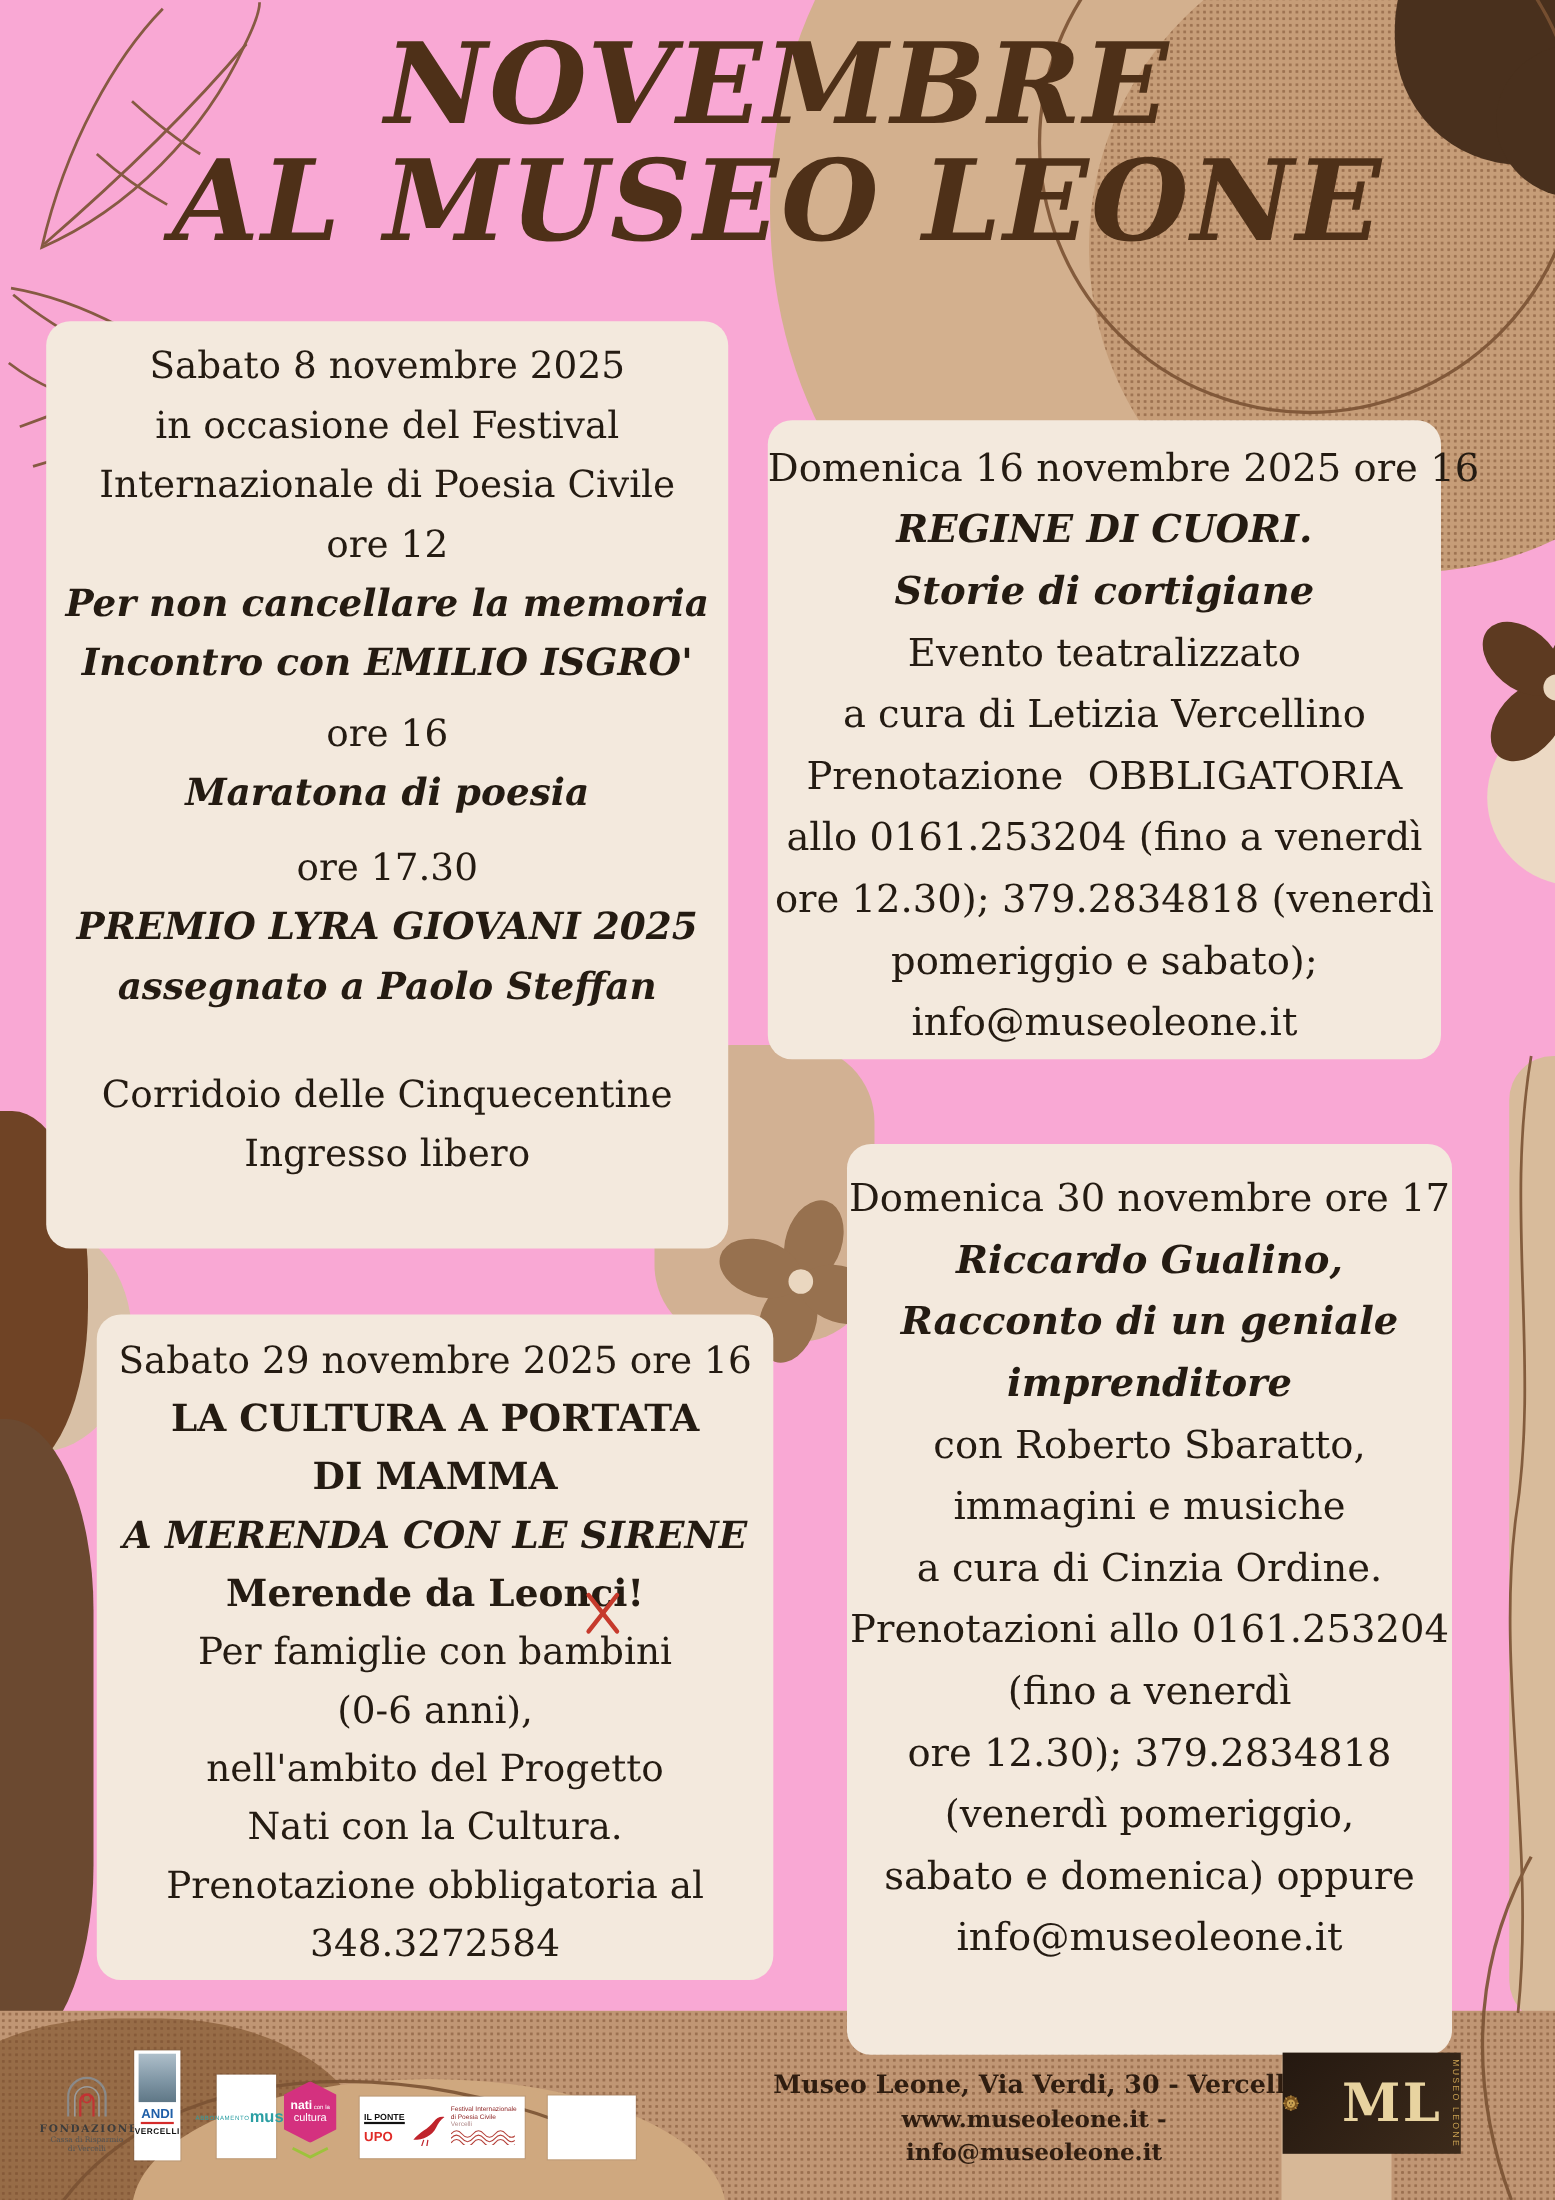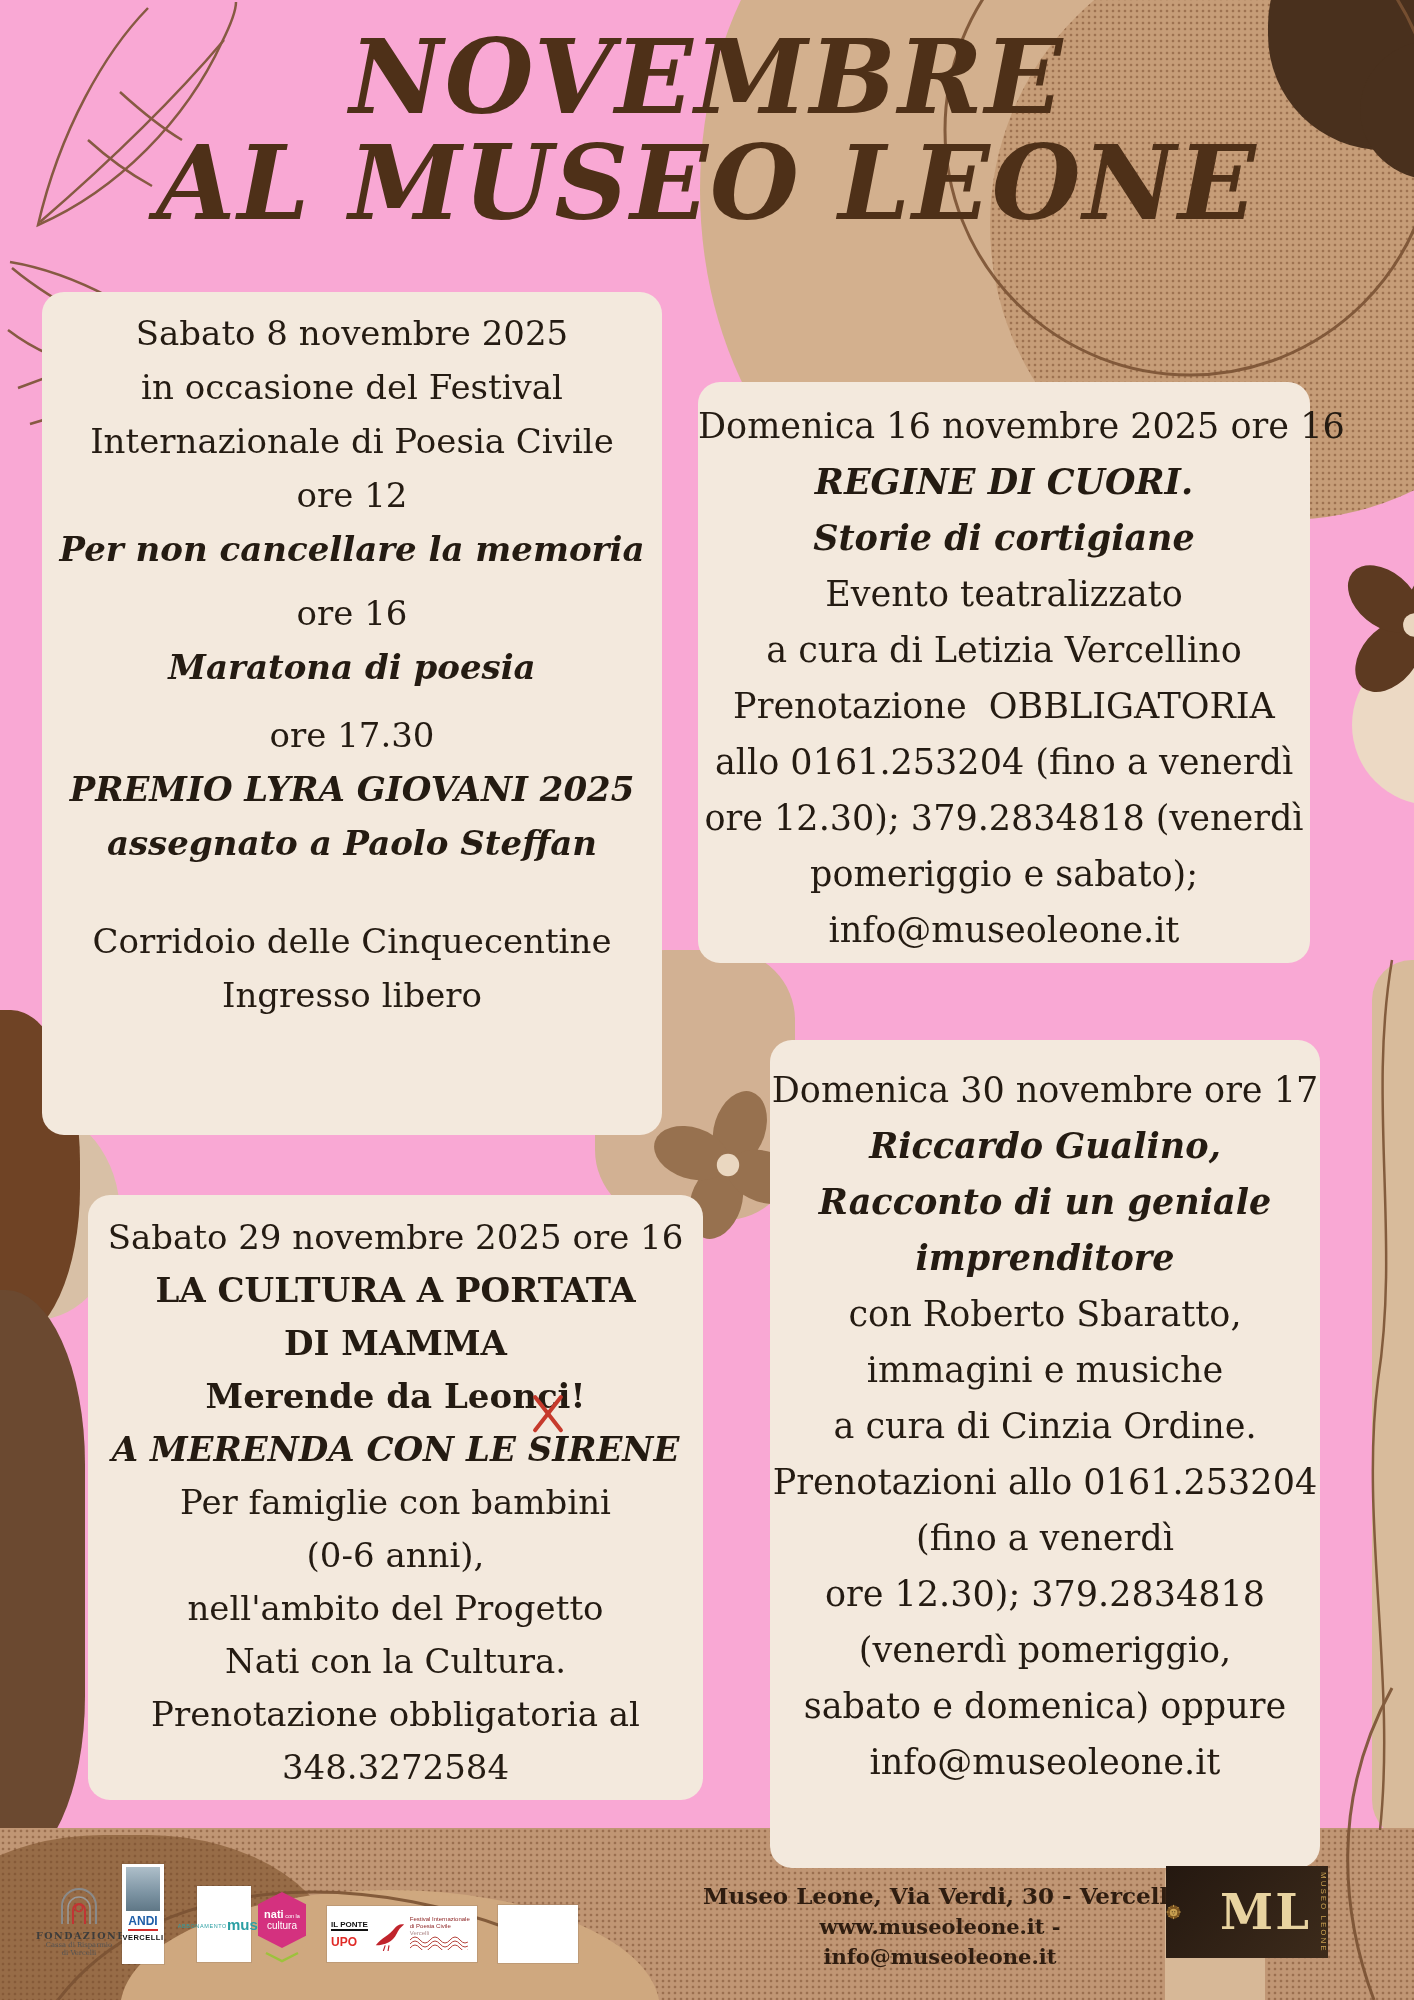--- a/index.html
+++ b/index.html
@@ -158,20 +158,21 @@
     <div class="t1">NOVEMBRE</div>
     <div class="t2">AL MUSEO LEONE</div>
   </header>
 
   <section class="card card1">
       <div class="line r">Sabato 8 novembre 2025</div>
       <div class="line r">in occasione del Festival</div>
       <div class="line r">Internazionale di Poesia Civile</div>
       <div class="line r">ore 12</div>
       <div class="line bi">Per non cancellare la memoria</div>
+      <div class="line bi">Incontro con EMILIO ISGRO'</div>
       <div style="height: 10px;"></div>
       <div class="line r">ore 16</div>
       <div class="line bi">Maratona di poesia</div>
       <div style="height: 14px;"></div>
       <div class="line r">ore 17.30</div>
       <div class="line bi">PREMIO LYRA GIOVANI 2025</div>
       <div class="line bi">assegnato a Paolo Steffan</div>
       <div style="height: 44px;"></div>
       <div class="line r">Corridoio delle Cinquecentine</div>
       <div class="line r">Ingresso libero</div>
@@ -185,22 +186,22 @@
       <div class="line r">Prenotazione  OBBLIGATORIA</div>
       <div class="line r">allo 0161.253204 (fino a venerdì</div>
       <div class="line r">ore 12.30); 379.2834818 (venerdì</div>
       <div class="line r">pomeriggio e sabato);</div>
       <div class="line r">info@museoleone.it</div>
     </section>
   <section class="card card3">
       <div class="line r">Sabato 29 novembre 2025 ore 16</div>
       <div class="line b">LA CULTURA A PORTATA</div>
       <div class="line b">DI MAMMA</div>
+      <div class="line bi">A MERENDA CON LE SIRENE</div>
       <div class="line b"><span>Merende da Leon</span><span class="strike-x">c</span><span>i!</span></div>
-      <div class="line bi">A MERENDA CON LE SIRENE</div>
       <div class="line r">Per famiglie con bambini</div>
       <div class="line r">(0-6 anni),</div>
       <div class="line r">nell'ambito del Progetto</div>
       <div class="line r">Nati con la Cultura.</div>
       <div class="line r">Prenotazione obbligatoria al</div>
       <div class="line r">348.3272584</div>
     </section>
   <section class="card card4">
       <div class="line r">Domenica 30 novembre ore 17</div>
       <div class="line bi">Riccardo Gualino,</div>

